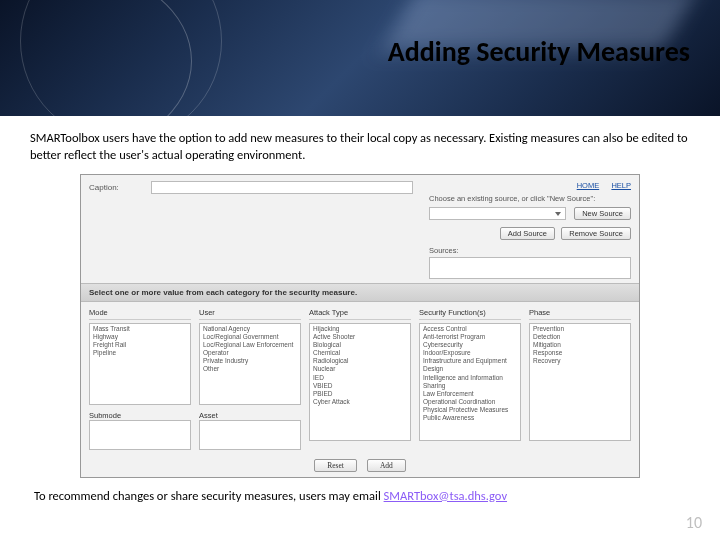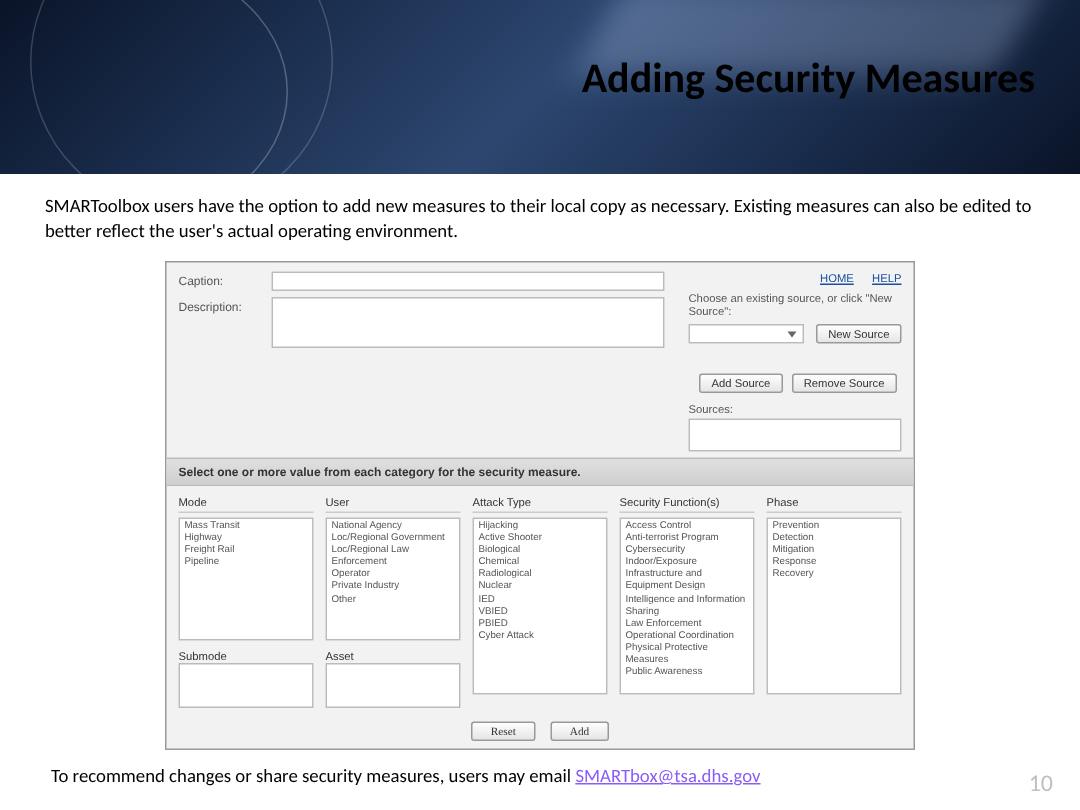--- a/index.html
+++ b/index.html
@@ -4,34 +4,34 @@
 <style>
   * { box-sizing: border-box; margin: 0; padding: 0; }
   body { width: 720px; height: 540px; font-family: Calibri, Arial, sans-serif; background: #fff; overflow: hidden; position: relative; }
   .banner { width: 720px; height: 116px; background: linear-gradient(135deg, #0a1428 0%, #1a2d4d 25%, #2d4770 50%, #1a2d4d 75%, #0a1428 100%); position: relative; overflow: hidden; }
   .banner::before { content:""; position:absolute; left:-40px; top:-30px; width:230px; height:180px; border:1px solid rgba(255,255,255,0.25); border-radius:50%; }
   .banner::after { content:""; position:absolute; left:20px; top:-60px; width:200px; height:200px; border:1px solid rgba(255,255,255,0.18); border-radius:50%; }
   .banner .light { position:absolute; right:40px; top:-10px; width:280px; height:60px; background:rgba(200,220,255,0.25); transform:skewX(-30deg); filter:blur(10px); }
   .page-title { position:absolute; right:30px; top:34px; color:#000; font-size:28px; font-weight:700; }
   .body-area { padding: 14px 30px 0 30px; }
   .intro { font-size: 12.5px; line-height: 1.35; margin-bottom: 10px; }
-  .screenshot { border: 1px solid #999; width: 500px; margin: 0 auto; background: #f2f2f2; font-family: Tahoma, Arial, sans-serif; font-size: 8px; color: #444; }
+  .screenshot { border: 1px solid #999; width: 560px; margin: 0 auto; background: #f2f2f2; font-family: Tahoma, Arial, sans-serif; font-size: 8px; color: #444; }
   .ss-top { display:flex; }
   .ss-form { width: 340px; padding: 6px 8px; }
   .ss-sources { flex:1; padding: 4px 8px; }
   .ss-row { display:flex; align-items:flex-start; margin-bottom:4px; }
   .ss-label { width:62px; color:#555; padding-top:2px; }
   .ss-input { flex:1; height:13px; background:#fff; border:1px solid #bbb; }
   .ss-textarea { flex:1; height:34px; background:#fff; border:1px solid #bbb; }
   .ss-links { text-align:right; padding: 2px 0 4px; }
   .ss-link { color:#1a4fa3; text-decoration:underline; margin-left:10px; font-size:7.5px; }
   .ss-src-hdr { color:#555; margin-bottom:4px; font-size:7.5px; }
   .ss-src-select { height:13px; background:#fff; border:1px solid #bbb; position:relative; }
   .ss-src-select::after { content:""; position:absolute; right:4px; top:4px; border-left:3px solid transparent; border-right:3px solid transparent; border-top:4px solid #666; }
-  .ss-src-btns { text-align:center; margin-top:20px; }
+  .ss-src-btns { text-align:right; margin-top:7px; }
   .ss-btn { display:inline-block; background:linear-gradient(#fefefe,#e5e5e5); border:1px solid #999; border-radius:2px; padding:1px 7px; font-size:7.5px; color:#333; margin-left:4px; }
   .ss-src-label2 { color:#555; margin-top:6px; font-size:7.5px; }
   .ss-sources-box { height:22px; background:#fff; border:1px solid #bbb; margin-top:2px; }
   .ss-bar { background:linear-gradient(#e0e0e0,#cfcfcf); padding:4px 8px; font-weight:bold; font-size:8px; color:#333; border-top:1px solid #bbb; border-bottom:1px solid #bbb; }
   .ss-cols { display:flex; gap:8px; padding:6px 8px; }
   .ss-col { flex:1; }
   .ss-col-h { font-size:7.5px; color:#333; margin-bottom:3px; padding-bottom:2px; border-bottom:1px solid #ccc; }
   .ss-list { background:#fff; border:1px solid #bbb; height:82px; overflow:hidden; padding:1px 3px; line-height:1.25; color:#555; font-size:6.5px; }
   .ss-bottom-btns { text-align:center; padding:3px 0 5px;font-family:Liberation Serif, serif; }
   .ss-bottom-btns .ss-btn { margin: 0 4px; padding:1px 12px; }
@@ -51,24 +51,20 @@
 
 <div class="body-area">
   <p class="intro">SMARToolbox users have the option to add new measures to their local copy as necessary. Existing measures can also be edited to better reflect the user's actual operating environment.</p>
 
   <div class="screenshot">
     <div class="ss-top">
       <div class="ss-form">
         <div class="ss-row">
           <div class="ss-label">Caption:</div>
           <div class="ss-input"></div>
-        </div>
-        <div class="ss-row">
-          <div class="ss-label">Description:</div>
-          <div class="ss-textarea"></div>
         </div>
       </div>
       <div class="ss-sources">
         <div class="ss-links">
           <span class="ss-link">HOME</span>
           <span class="ss-link">HELP</span>
         </div>
         <div class="ss-src-hdr">Choose an existing source, or click "New Source":</div>
         <div style="display:flex; gap:4px;text-align:right;">
           <div class="ss-src-select" style="flex:1;"></div>

